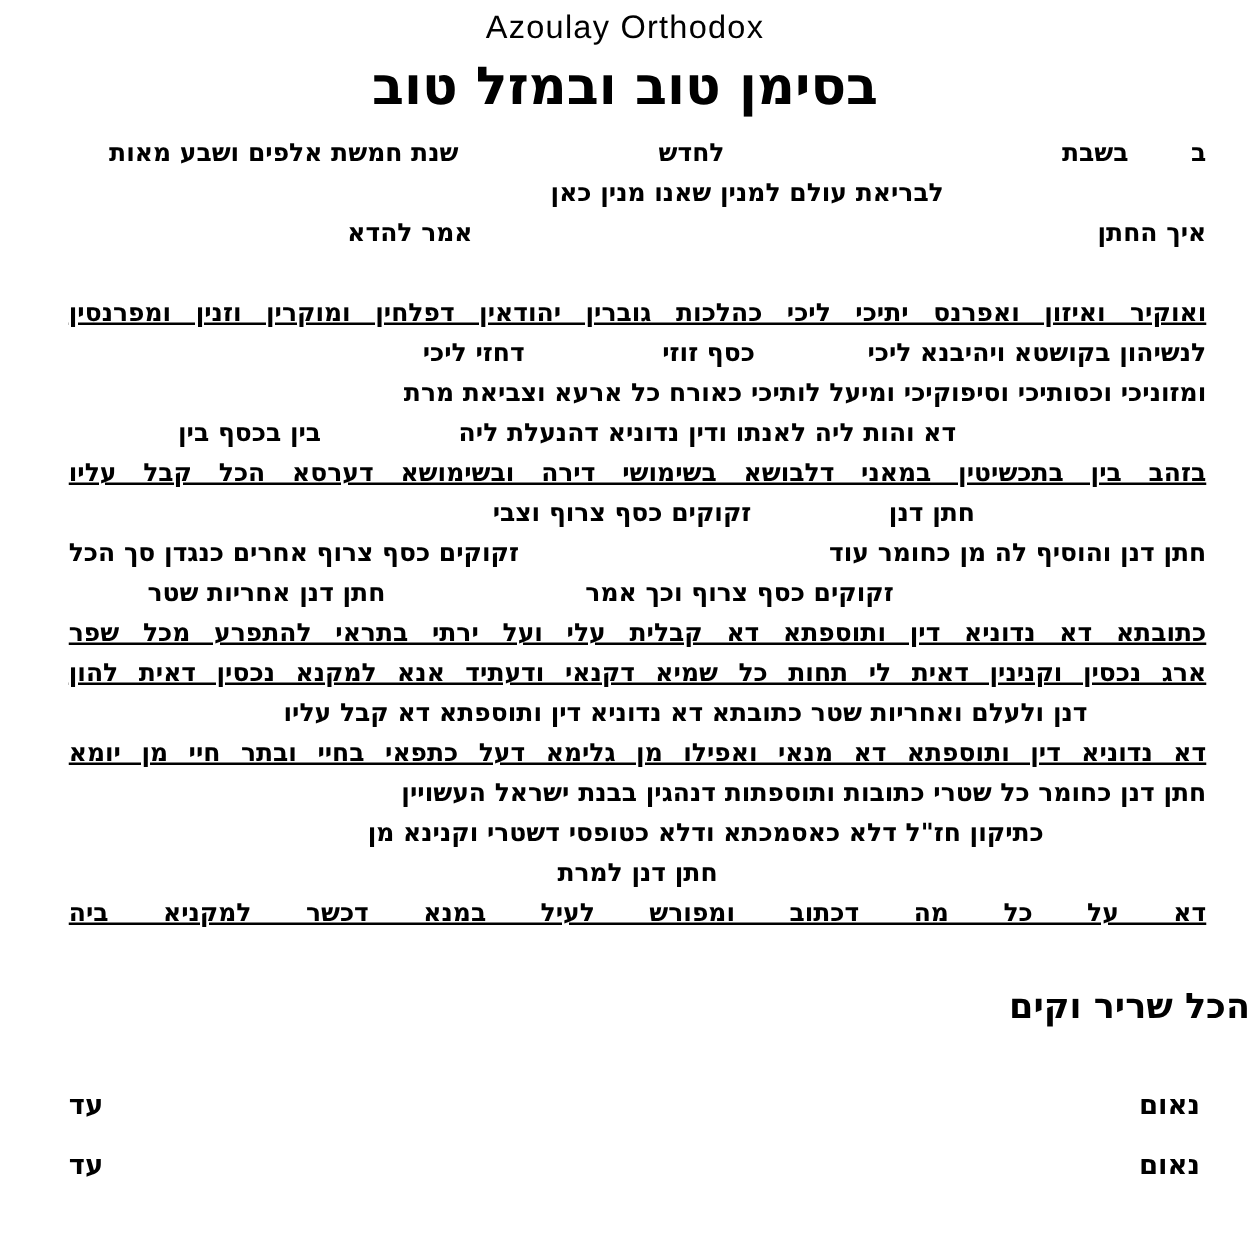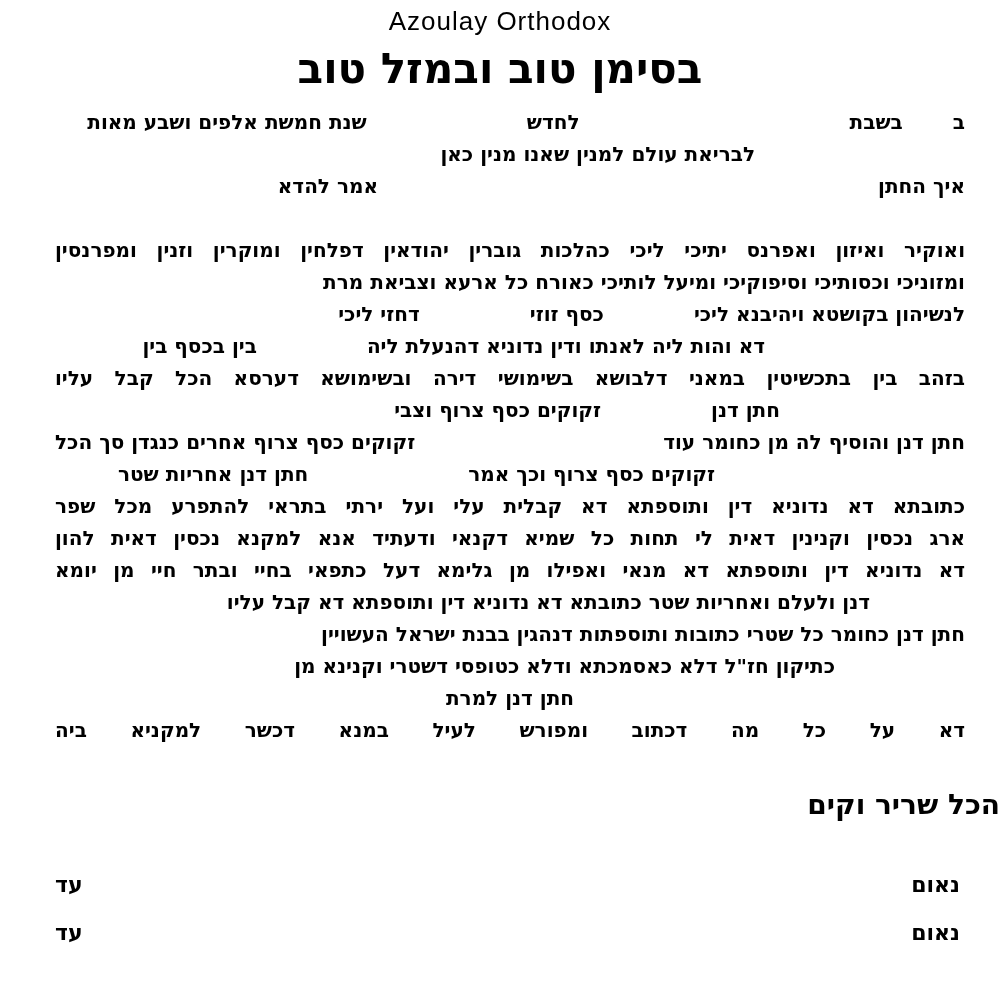--- a/index.html
+++ b/index.html
@@ -27,20 +27,21 @@
     direction: rtl;
     height: 32px; line-height: 32px;
     font-size: 20px; font-weight: bold;
     white-space: nowrap;
     text-align: right;
   }
   .line.justify {
     white-space: normal;
     text-align: justify;
     text-align-last: justify;
+    text-decoration: underline;
   }
   .line.center { text-align: center; }
   .line.spread { display: flex; align-items: baseline; }
   .line.spread .gap { flex: 1 1 auto; width: auto !important; }
   .gap { display: inline-block; height: 1px; vertical-align: baseline; }
   .closing-declaration {
     position: absolute; top: 788px; left: 0; width: 100%;
     text-align: right; direction: rtl;
     font-size: 28px; font-weight: bold;
   }
@@ -59,35 +60,35 @@
 <div class="doc-title">Azoulay Orthodox</div>
 
 <div class="header-blessing">בסימן טוב ובמזל טוב</div>
 
 <div class="ketubah-body">
     <div class="line"><span class="seg">ב</span><span class="gap" style="width: 50px;"></span><span class="seg">בשבת</span><span class="gap" style="width: 270px;"></span><span class="seg">לחדש</span><span class="gap" style="width: 160px;"></span><span class="seg">שנת חמשת אלפים ושבע מאות</span></div>
     <div class="line"><span class="gap" style="width: 210px;"></span><span class="seg">לבריאת עולם למנין שאנו מנין כאן</span></div>
     <div class="line"><span class="seg">איך החתן</span><span class="gap" style="width: 500px;"></span><span class="seg">אמר להדא</span></div>
     <div class="line"><span class="gap" style="width: 365px;"></span></div>
     <div class="line justify"><span class="seg">ואוקיר ואיזון ואפרנס יתיכי ליכי כהלכות גוברין יהודאין דפלחין ומוקרין וזנין ומפרנסין</span></div>
+    <div class="line"><span class="seg">לנשיהון בקושטא ויהיבנא ליכי</span><span class="gap" style="width: 90px;"></span><span class="seg">כסף זוזי</span><span class="gap" style="width: 110px;"></span><span class="seg">דחזי ליכי</span></div>
     <div class="line"><span class="seg">ומזוניכי וכסותיכי וסיפוקיכי ומיעל לותיכי כאורח כל ארעא וצביאת מרת</span></div>
-    <div class="line"><span class="seg">לנשיהון בקושטא ויהיבנא ליכי</span><span class="gap" style="width: 90px;"></span><span class="seg">כסף זוזי</span><span class="gap" style="width: 110px;"></span><span class="seg">דחזי ליכי</span></div>
     <div class="line"><span class="gap" style="width: 200px;"></span><span class="seg">דא והות ליה לאנתו ודין נדוניא דהנעלת ליה</span><span class="gap" style="width: 110px;"></span><span class="seg">בין בכסף בין</span></div>
     <div class="line justify"><span class="seg">בזהב בין בתכשיטין במאני דלבושא בשימושי דירה ובשימושא דערסא הכל קבל עליו</span></div>
     <div class="line"><span class="gap" style="width: 185px;"></span><span class="seg">חתן דנן</span><span class="gap" style="width: 110px;"></span><span class="seg">זקוקים כסף צרוף וצבי</span></div>
     <div class="line spread">
       <span class="seg">חתן דנן והוסיף לה מן כחומר עוד</span>
       <span class="gap" style="width: 135px;"></span>
       <span class="seg">זקוקים כסף צרוף אחרים כנגדן סך הכל</span>
     </div>
     <div class="line"><span class="gap" style="width: 250px;"></span><span class="seg">זקוקים כסף צרוף וכך אמר</span><span class="gap" style="width: 160px;"></span><span class="seg">חתן דנן אחריות שטר</span></div>
     <div class="line justify"><span class="seg">כתובתא דא נדוניא דין ותוספתא דא קבלית עלי ועל ירתי בתראי להתפרע מכל שפר</span></div>
     <div class="line justify"><span class="seg">ארג נכסין וקנינין דאית לי תחות כל שמיא דקנאי ודעתיד אנא למקנא נכסין דאית להון</span></div>
+    <div class="line"><span class="gap" style="width: 95px;"></span><span class="seg">דנן ולעלם ואחריות שטר כתובתא דא נדוניא דין ותוספתא דא קבל עליו</span></div>
     <div class="line justify"><span class="seg">דא נדוניא דין ותוספתא דא מנאי ואפילו מן גלימא דעל כתפאי בחיי ובתר חיי מן יומא</span></div>
-    <div class="line"><span class="gap" style="width: 95px;"></span><span class="seg">דנן ולעלם ואחריות שטר כתובתא דא נדוניא דין ותוספתא דא קבל עליו</span></div>
     <div class="line"><span class="seg">חתן דנן כחומר כל שטרי כתובות ותוספתות דנהגין בבנת ישראל העשויין</span></div>
     <div class="line"><span class="gap" style="width: 130px;"></span><span class="seg">כתיקון חז"ל דלא כאסמכתא ודלא כטופסי דשטרי וקנינא מן</span></div>
     <div class="line center"><span class="seg">חתן דנן למרת</span></div>
     <div class="line justify"><span class="seg">דא על כל מה דכתוב ומפורש לעיל במנא דכשר למקניא ביה</span></div>
   </div>
 
 <div class="closing-declaration">הכל שריר וקים</div>
 
 <div class="witness-row first">
   <span>נאום</span>

